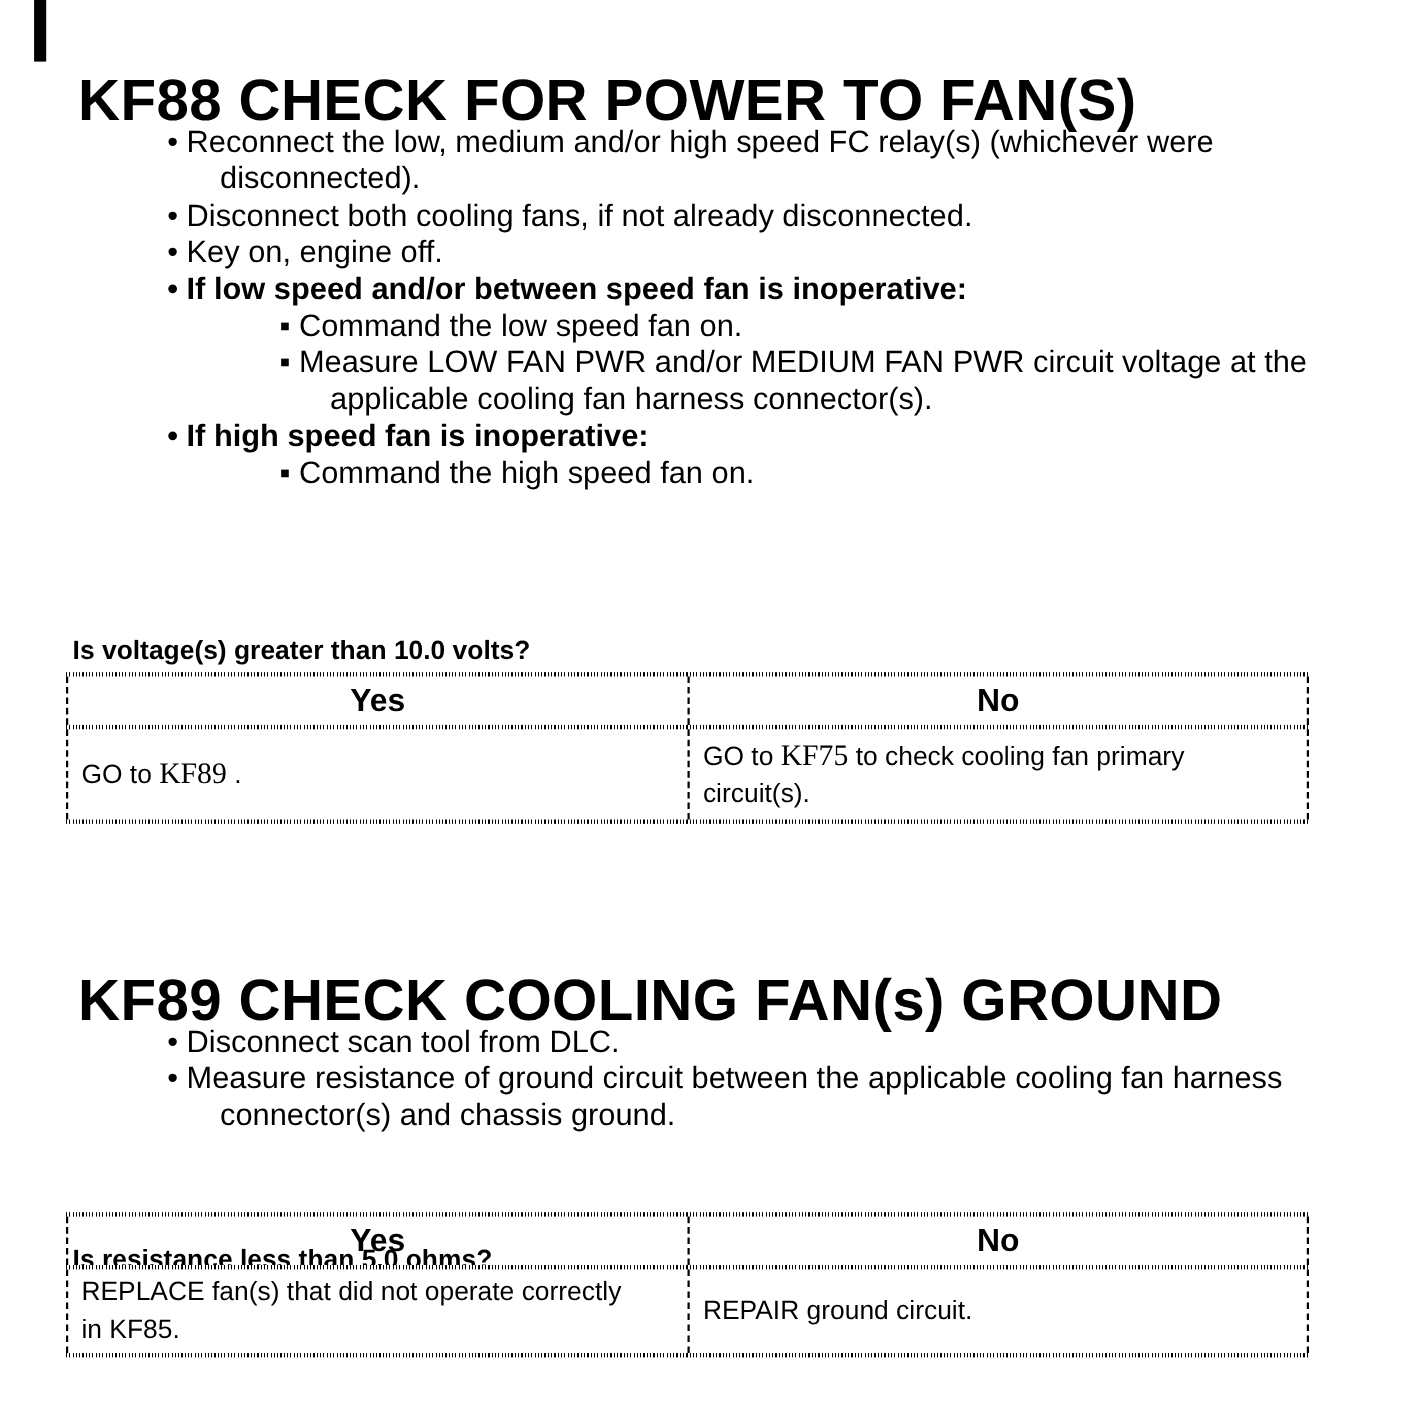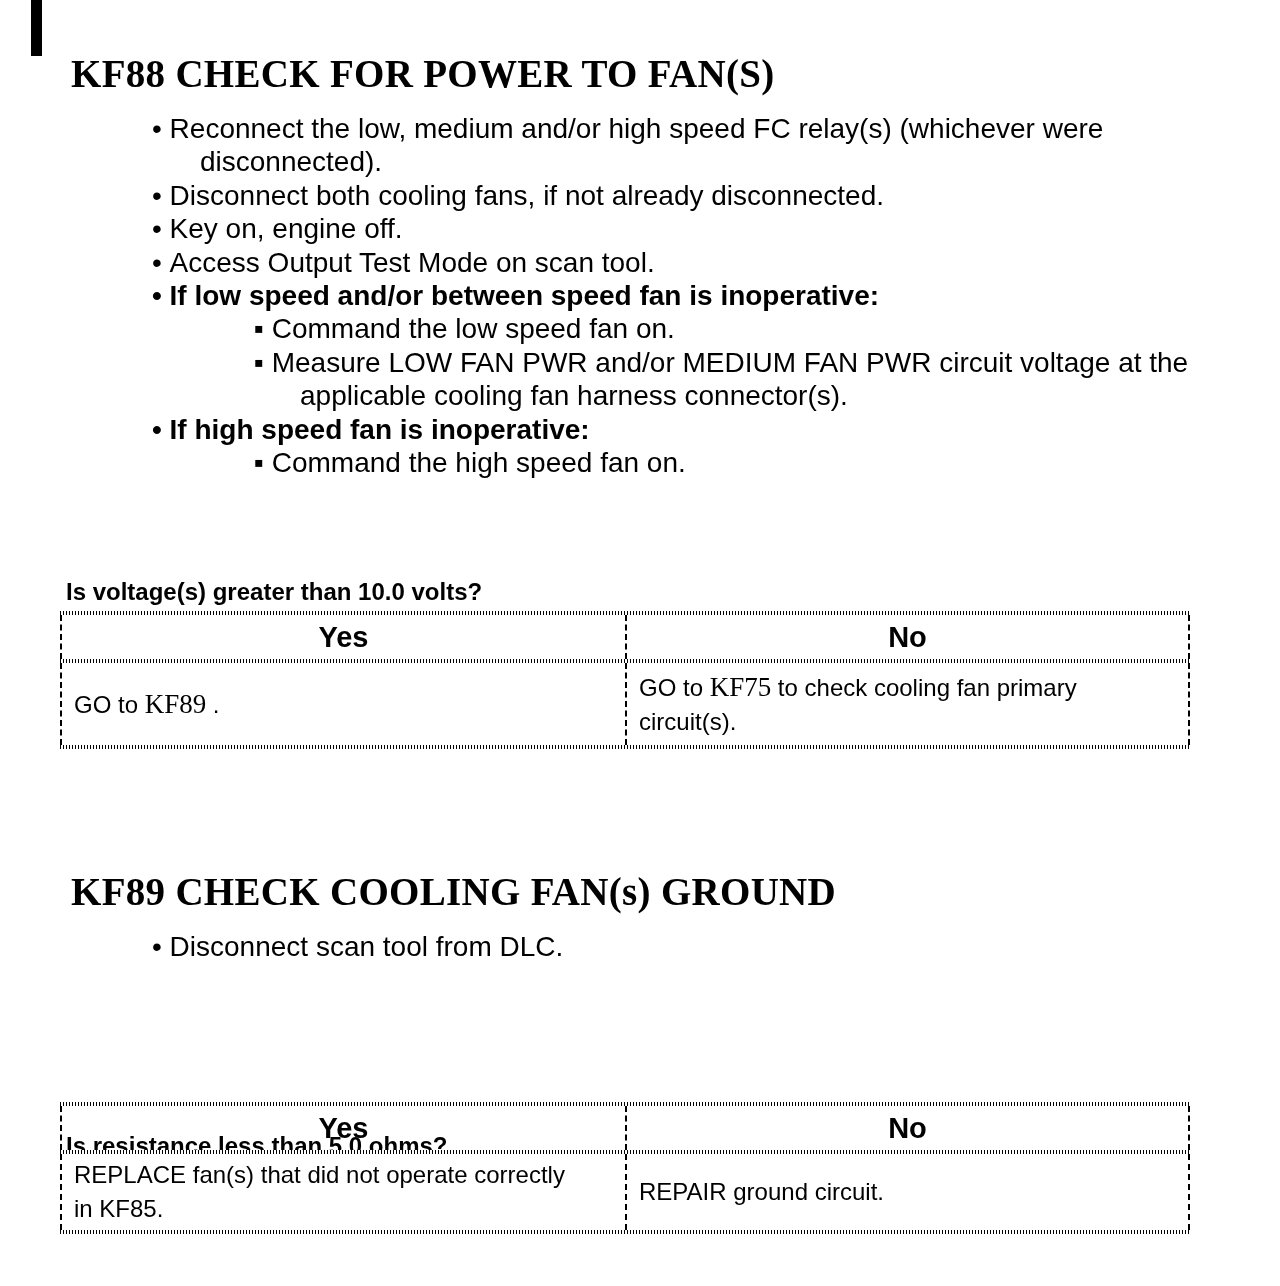--- a/index.html
+++ b/index.html
@@ -7,22 +7,22 @@
     width:1280px; height:1286px;
     background:#ffffff; color:#000000;
     font-family:"Liberation Sans", sans-serif;
     position:relative; overflow:hidden;
   }
   .artifact-bar {
     position:absolute; left:31px; top:0; width:11px; height:56px; background:#000;
   }
   .section-title {
     position:absolute; left:71px;
-    font-family:Liberation Serif, serif;
-    font-weight:bold; font-size:39px; line-height:1.15;
+    font-family:Liberation Sans, sans-serif;
+    font-weight:bold; font-size:53px; line-height:1.15;
     letter-spacing:0.3px; white-space:nowrap;
   }
   #title-1 { top:26px; }
   #title-2 { top:844px; }
 
   .bullet-list {
     position:absolute; left:150px; width:1072px;
     font-size:28px; line-height:33.4px;
   }
   #list-1 { top:112px; }
@@ -74,21 +74,20 @@
 <body>
 
 <div class="artifact-bar"></div>
 
 <h1 id="title-1" class="section-title">KF88 CHECK FOR POWER TO FAN(S)</h1>
 
 <div id="list-1" class="bullet-list">
   <div class="li1">Reconnect the low, medium and/or high speed FC relay(s) (whichever were disconnected).</div>
   <div class="li1">Disconnect both cooling fans, if not already disconnected.</div>
   <div class="li1">Key on, engine off.</div>
-  <div class="li1">Access Output Test Mode on scan tool.</div>
   <div class="li1 bold">If low speed and/or between speed fan is inoperative:</div>
   <div class="li2">Command the low speed fan on.</div>
   <div class="li2">Measure LOW FAN PWR and/or MEDIUM FAN PWR circuit voltage at the applicable cooling fan harness connector(s).</div>
   <div class="li1 bold">If high speed fan is inoperative:</div>
   <div class="li2">Command the high speed fan on.</div>
 </div>
 
 <div id="question-1" class="question">Is voltage(s) greater than 10.0 volts?</div>
 
 <div id="table-1" class="qtable">
@@ -106,20 +105,21 @@
       <span class="cell-inner"><span>GO to </span><span class="ref">KF75</span><span> to check cooling fan primary circuit(s).</span></span>
     </div>
   </div>
   <div class="hrule"></div>
 </div>
 
 <h1 id="title-2" class="section-title">KF89 CHECK COOLING FAN(s) GROUND</h1>
 
 <div id="list-2" class="bullet-list">
   <div class="li1">Disconnect scan tool from DLC.</div>
+  <div class="li1">Measure resistance of ground circuit between the applicable cooling fan harness connector(s) and chassis ground.</div>
 </div>
 
 <div id="question-2" class="question">Is resistance less than 5.0 ohms?</div>
 
 <div id="table-2" class="qtable">
   <div class="hrule"></div>
   <div class="trow">
     <div class="cell header-cell">Yes</div>
     <div class="cell header-cell">No</div>
   </div>

